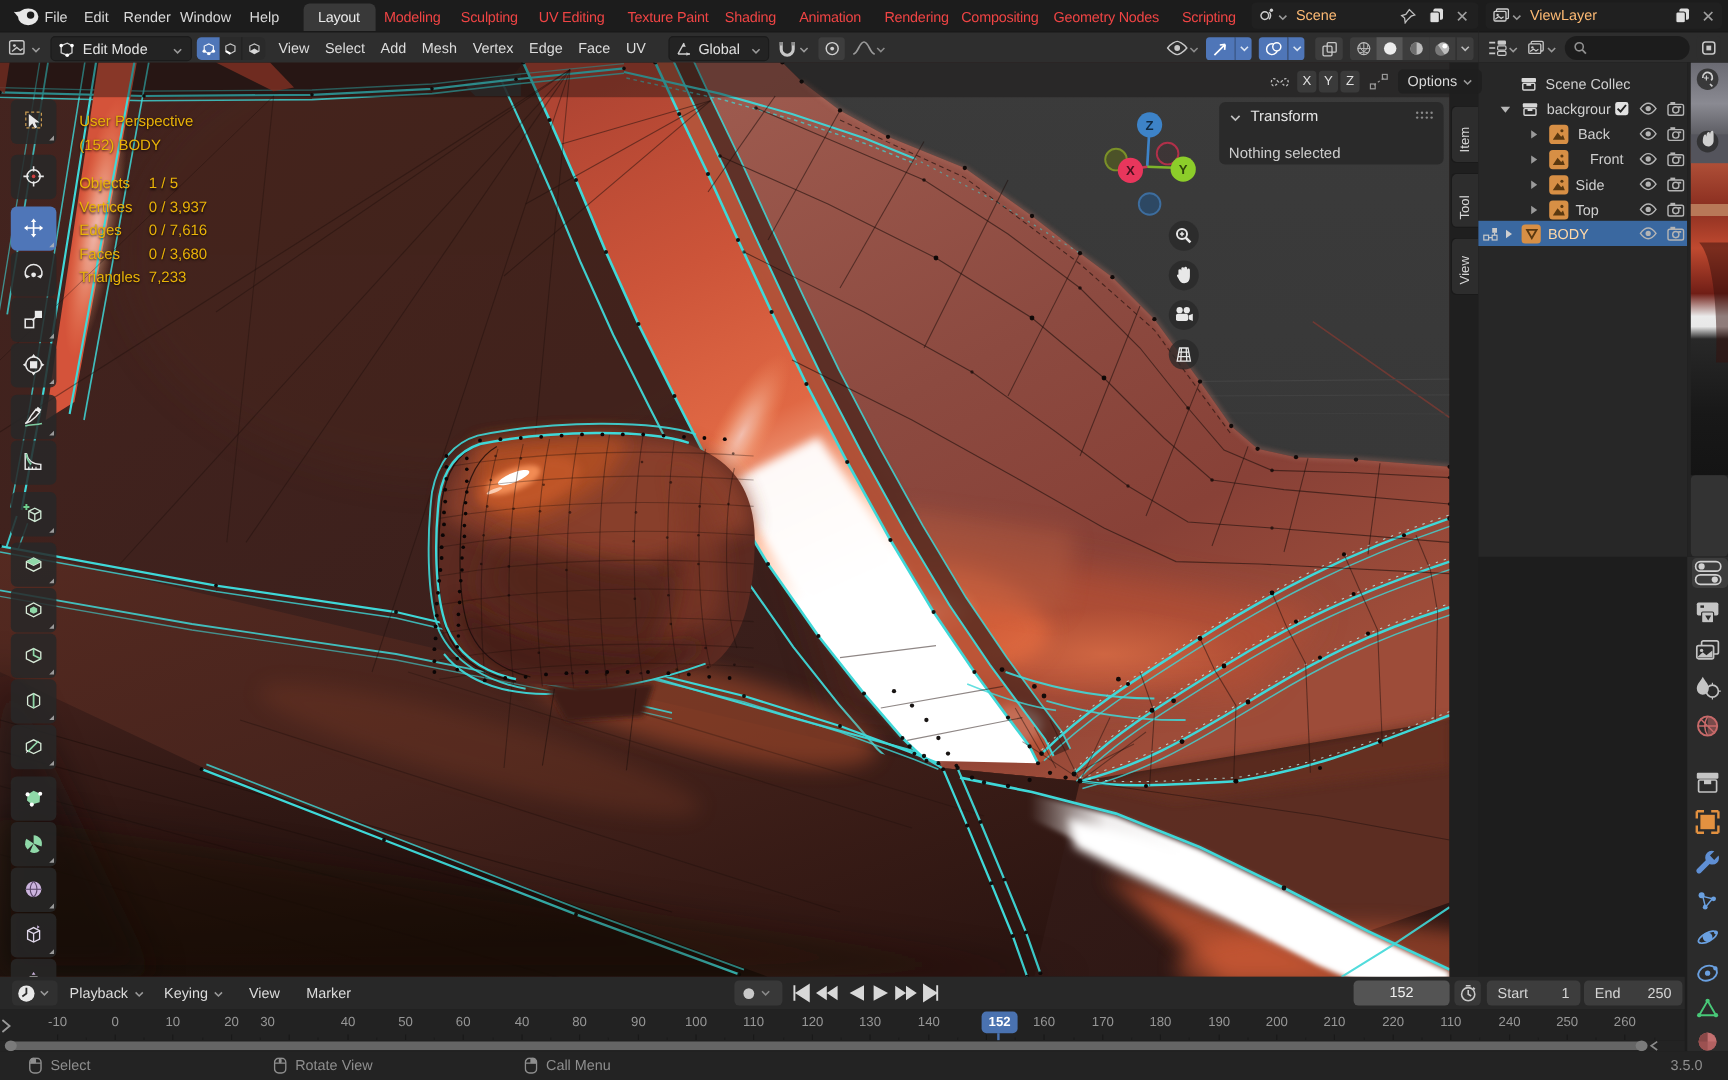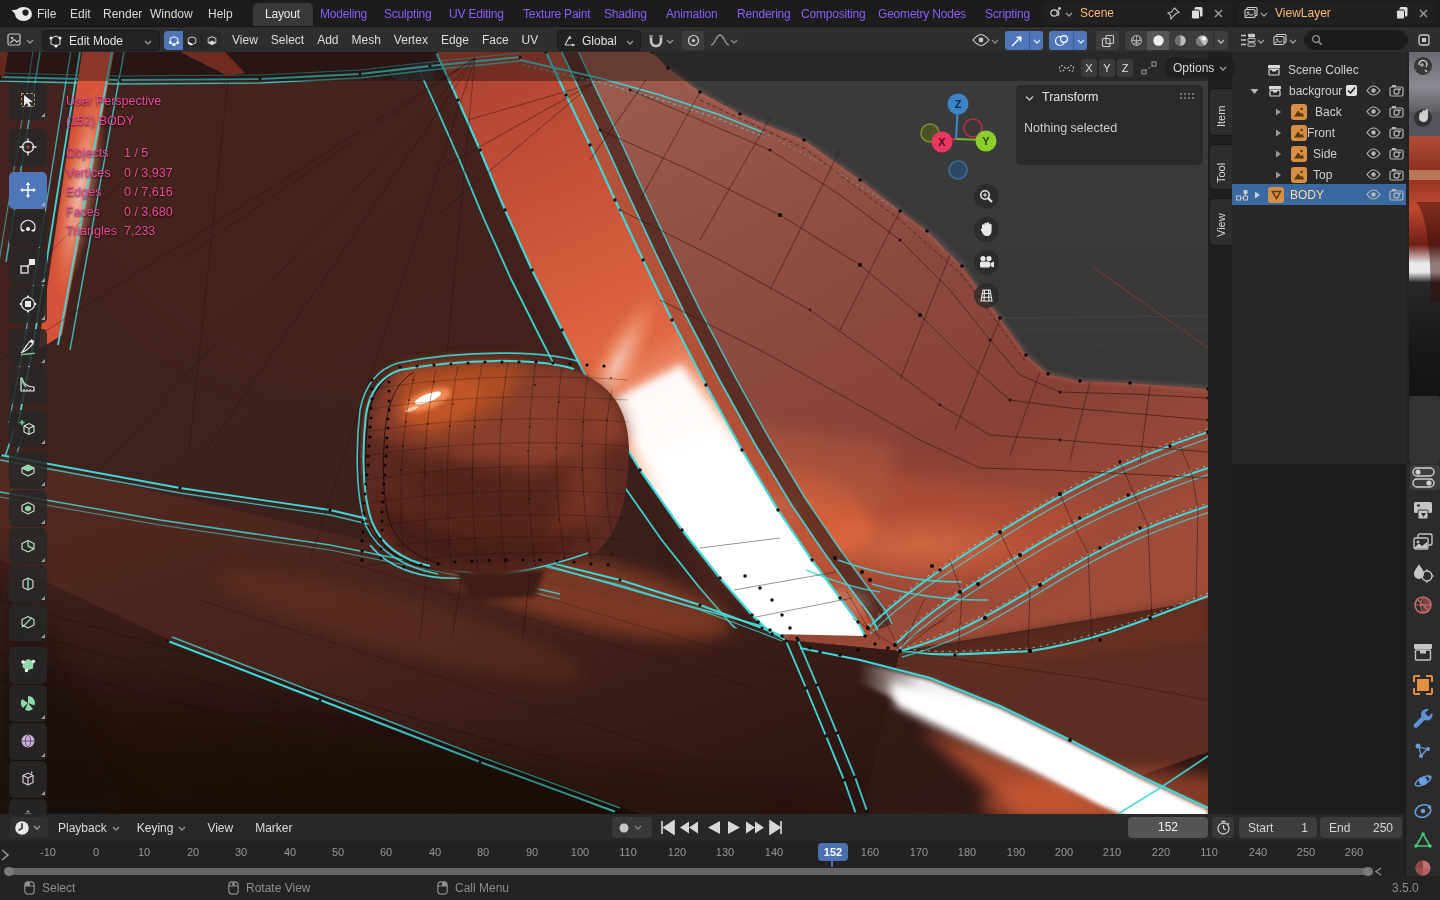--- a/index.html
+++ b/index.html
@@ -2,21 +2,21 @@
 <html><head>
 <meta charset="utf-8">
 <style>
 *{margin:0;padding:0;box-sizing:border-box}
 html,body{width:1440px;height:900px;overflow:hidden;background:#1d1d1d}
 body{font-family:"Liberation Sans",sans-serif;-webkit-font-smoothing:antialiased}
 #app{position:relative;width:1440px;height:900px;overflow:hidden}
 .abs{position:absolute}
 #topbar{position:absolute;left:0;top:0;width:1440px;height:26px;background:#1c1c1c}
 .mt{top:7px;color:#d9d9d9;font-size:12px}
-.wt{top:7px;color:#8b5cf6;font-size:12px;letter-spacing:-0.2px}
+.wt{top:7px;color:#ef4444;font-size:12px;letter-spacing:-0.2px}
 .idfield{position:absolute;top:2px;height:22px;display:flex;align-items:center;background:#202020;border-radius:4px}
 .idfield .t{color:#fdba74;font-size:12px}
 #vphead{position:absolute;left:0;top:26px;width:1232px;height:26px;background:#2e2e2e;border-top:1px solid #161616}
 #vphead .m{position:absolute;top:0;height:26px;display:flex;align-items:center;color:#dcdcdc;font-size:12px}
 .combo{display:flex;align-items:center;background:#232323;border:1px solid #1b1b1b;border-radius:4px;height:21px}
 #outhead{position:absolute;left:1232px;top:26px;width:208px;height:26px;background:#2e2e2e;border-top:1px solid #161616}
 #outliner{position:absolute;left:1232px;top:52px;width:174px;height:412px;background:#272727}
 #outliner .row{position:absolute;left:0;width:174px;height:21px;display:flex;align-items:center;color:#cfcfcf;font-size:12px}
 #imstrip{position:absolute;left:1406px;top:52px;width:34px;height:412px;background:#232323}
 #propstrip{position:absolute;left:1406px;top:464px;width:34px;height:412px;background:#2b2b2b}
@@ -704,21 +704,21 @@
         <rect x="11" y="1" width="4" height="4" fill="none" stroke="#9a9a9a"></rect>
         <path d="M4,10 L12,4" stroke="#9a9a9a" stroke-dasharray="2,2"></path>
       </svg>
  <div style="display:flex;align-items:center;background:rgba(30,30,30,0.85);border-radius:4px;height:20px;margin-left:8px;padding:0 8px;color:#d8d8d8;font-size:12px">Options
   <svg style="margin-left:5px" width="8" height="7" viewBox="0 0 8 7">
           <path d="M1,2 L4,5 L7,2" fill="none" stroke="#9a9a9a" stroke-width="1.3"></path>
         </svg>
  </div>
 </div>
 
-<div class="abs" style="left:66px;top:92px;width:220px;color:#ec4899;font-size:12.5px;line-height:19.5px;text-shadow:0 1px 2px rgba(0,0,0,0.8)">
+<div class="abs" style="left:66px;top:92px;width:220px;color:#eab308;font-size:12.5px;line-height:19.5px;text-shadow:0 1px 2px rgba(0,0,0,0.8)">
  <div>User Perspective</div>
  <div>(152) BODY</div>
  <div style="height:13px"></div>
  <div style="position:relative">Objects<span style="position:absolute;left:58px;white-space:nowrap">1 / 5</span></div>
  <div style="position:relative">Vertices<span style="position:absolute;left:58px;white-space:nowrap">0 / 3,937</span></div>
  <div style="position:relative">Edges<span style="position:absolute;left:58px;white-space:nowrap">0 / 7,616</span></div>
  <div style="position:relative">Faces<span style="position:absolute;left:58px;white-space:nowrap">0 / 3,680</span></div>
  <div style="position:relative">Triangles<span style="position:absolute;left:58px;white-space:nowrap">7,233</span></div>
 </div>
 
@@ -749,21 +749,21 @@
           <circle cx="5" cy="3.5" r="2.6" fill="#e8e8e8"></circle>
           <circle cx="11" cy="3.5" r="2.6" fill="#e8e8e8"></circle>
           <rect x="2" y="6.5" width="10" height="6" rx="1.5" fill="#e8e8e8"></rect>
           <path d="M12.5,8 L16,6.5 V12.5 L12.5,11 Z" fill="#e8e8e8"></path>
         </svg></div>
  <div style="width:25px;height:25px;border-radius:50%;background:rgba(40,40,40,0.75)"><svg style="margin:5px" width="15" height="15" viewBox="0 0 15 15">
           <path d="M2,13 L4,2 H11 L13,13 Z M5.5,2 L5,13 M9.5,2 L10,13 M3.2,5.5 H11.8 M2.6,9.2 H12.4" fill="none" stroke="#e8e8e8" stroke-width="1.1"></path>
         </svg></div>
 </div>
 
-<div class="abs" style="left:1016px;top:85px;width:187px;height:80px;background:rgba(42,42,42,0.96);border-radius:5px">
+<div class="abs" style="left:1016px;top:85px;width:187px;height:52px;background:rgba(42,42,42,0.96);border-radius:5px">
  <svg class="abs" style="left:9px;top:9px" width="9" height="8" viewBox="0 0 9 8">
         <path d="M1,2.5 L4.5,6 L8,2.5" fill="none" stroke="#c0c0c0" stroke-width="1.4"></path>
       </svg>
  <span class="abs" style="left:26px;top:5px;color:#e6e6e6;font-size:12.5px">Transform</span>
  <svg class="abs" style="left:163px;top:7px" width="16" height="10" viewBox="0 0 16 10">
         <g fill="#8a8a8a">
           <circle cx="2" cy="2" r="1"></circle>
           <circle cx="6" cy="2" r="1"></circle>
           <circle cx="10" cy="2" r="1"></circle>
           <circle cx="14" cy="2" r="1"></circle>
@@ -1083,21 +1083,21 @@
 <div class="row" style="top:70px">
  <svg style="margin-left:42px" width="9" height="8" viewBox="0 0 9 8">
           <path d="M2,0.5 L7,4 L2,7.5 Z" fill="#9a9a9a"></path>
         </svg>
  <div style="width:16px;height:16px;background:#d78f45;border-radius:3px;margin-left:8px;position:relative">
           <svg style="position:absolute;left:2px;top:2px" width="12" height="12" viewBox="0 0 12 12">
             <circle cx="8.6" cy="3" r="1.3" fill="#5a3810"></circle>
             <path d="M1,10.5 L5,4.5 L8,8 L9.5,6.5 L11,10.5 Z" fill="#5a3810"></path>
           </svg>
         </div>
- <span style="margin-left:0">Front</span>
+ <span style="margin-left:18px">Front</span>
         <svg style="position:absolute;left:134px;top:4px" width="15" height="13" viewBox="0 0 15 13">
           <path d="M1,6.5 C3.5,3 6.5,2 7.5,2 C8.5,2 11.5,3 14,6.5 C11.5,10 8.5,11 7.5,11 C6.5,11 3.5,10 1,6.5 Z" fill="none" stroke="#b4b4b4" stroke-width="1.2"></path>
           <circle cx="7.5" cy="6.5" r="2.2" fill="#b4b4b4"></circle>
         </svg>
         <svg style="position:absolute;left:157px;top:4px" width="15" height="13" viewBox="0 0 15 13">
           <rect x="1" y="3" width="13" height="9" rx="1.5" fill="none" stroke="#b4b4b4" stroke-width="1.2"></rect>
           <circle cx="7.5" cy="7.5" r="2.6" fill="none" stroke="#b4b4b4" stroke-width="1.2"></circle>
           <rect x="3" y="1" width="4" height="2" fill="#b4b4b4"></rect>
           <rect x="9.5" y="4.5" width="2.5" height="1.5" fill="#b4b4b4"></rect>
         </svg>
@@ -1330,21 +1330,21 @@
  <div class="tl-field" style="left:1320px;width:82px">
         <span style="margin-left:9px">End</span>
         <span style="position:absolute;right:9px">250</span>
       </div>
 </div>
 <div id="tlruler">
  <div class="num" style="left:48px">-10</div>
 <div class="num" style="left:96px">0</div>
 <div class="num" style="left:144px">10</div>
 <div class="num" style="left:193px">20</div>
-<div class="num" style="left:241px">30</div>
+<div class="num" style="left:223px">30</div>
 <div class="num" style="left:290px">40</div>
 <div class="num" style="left:338px">50</div>
 <div class="num" style="left:386px">60</div>
 <div class="num" style="left:435px">40</div>
 <div class="num" style="left:483px">80</div>
 <div class="num" style="left:532px">90</div>
 <div class="num" style="left:580px">100</div>
 <div class="num" style="left:628px">110</div>
 <div class="num" style="left:677px">120</div>
 <div class="num" style="left:725px">130</div>

